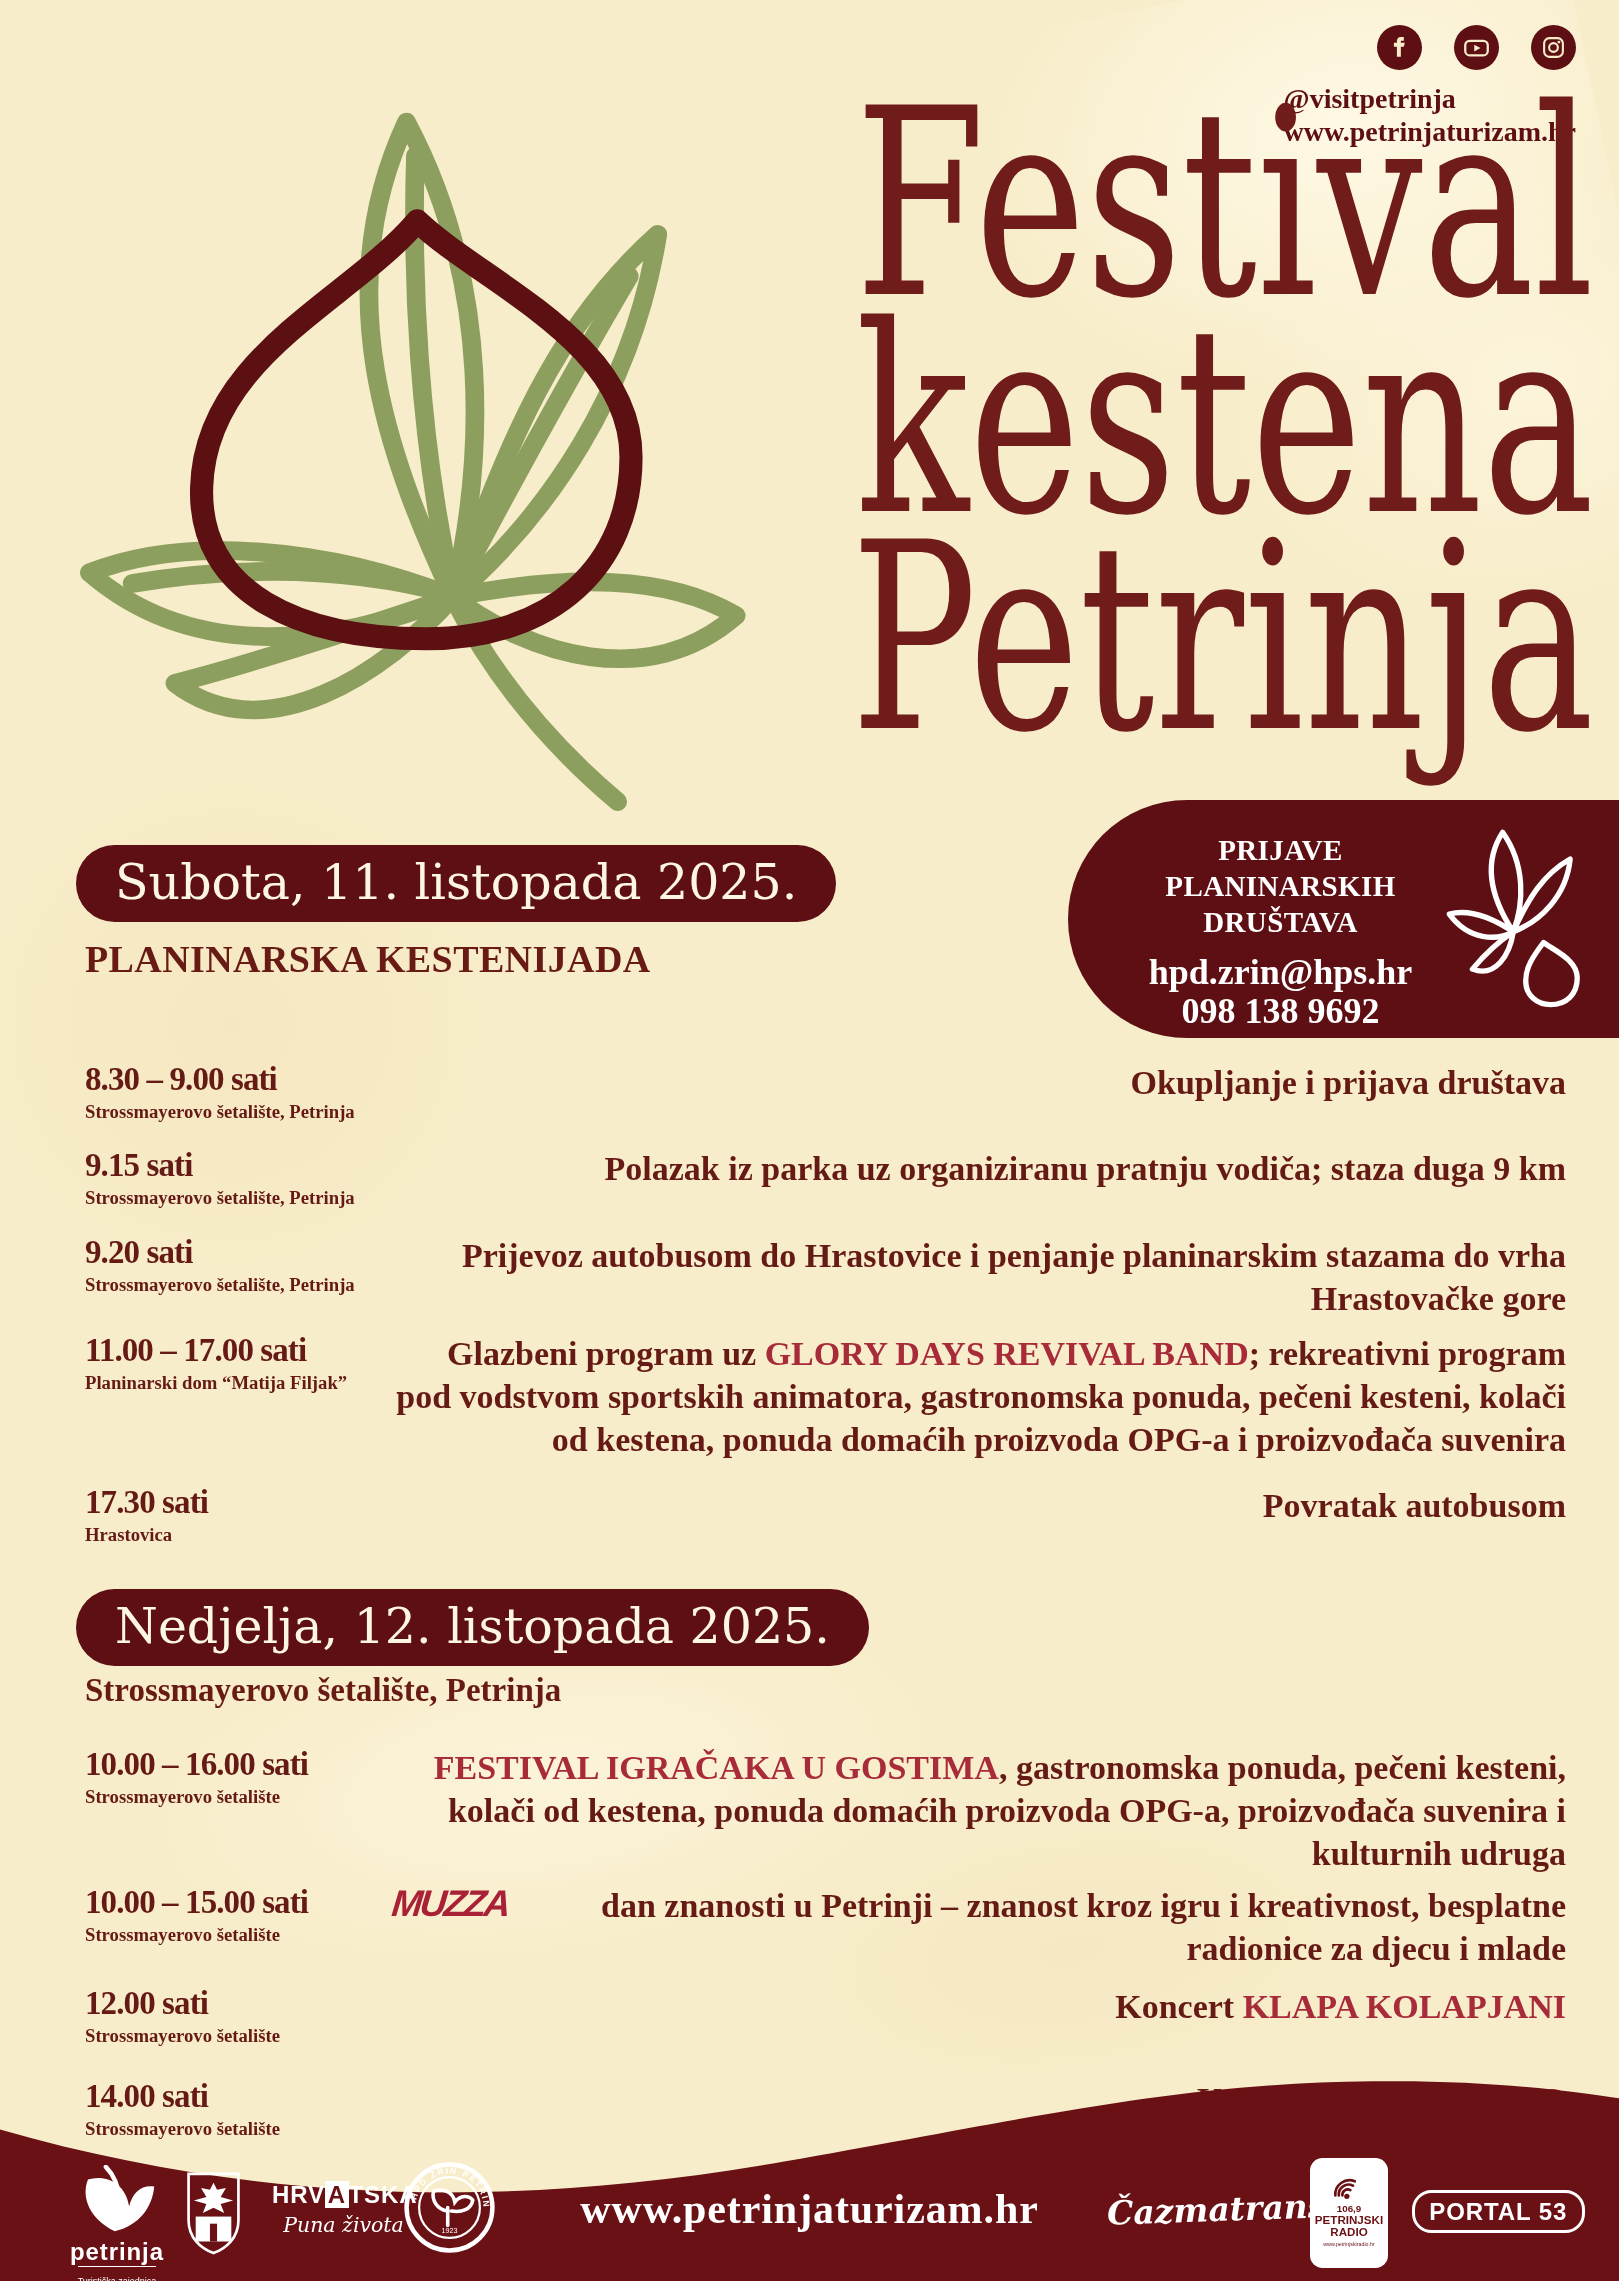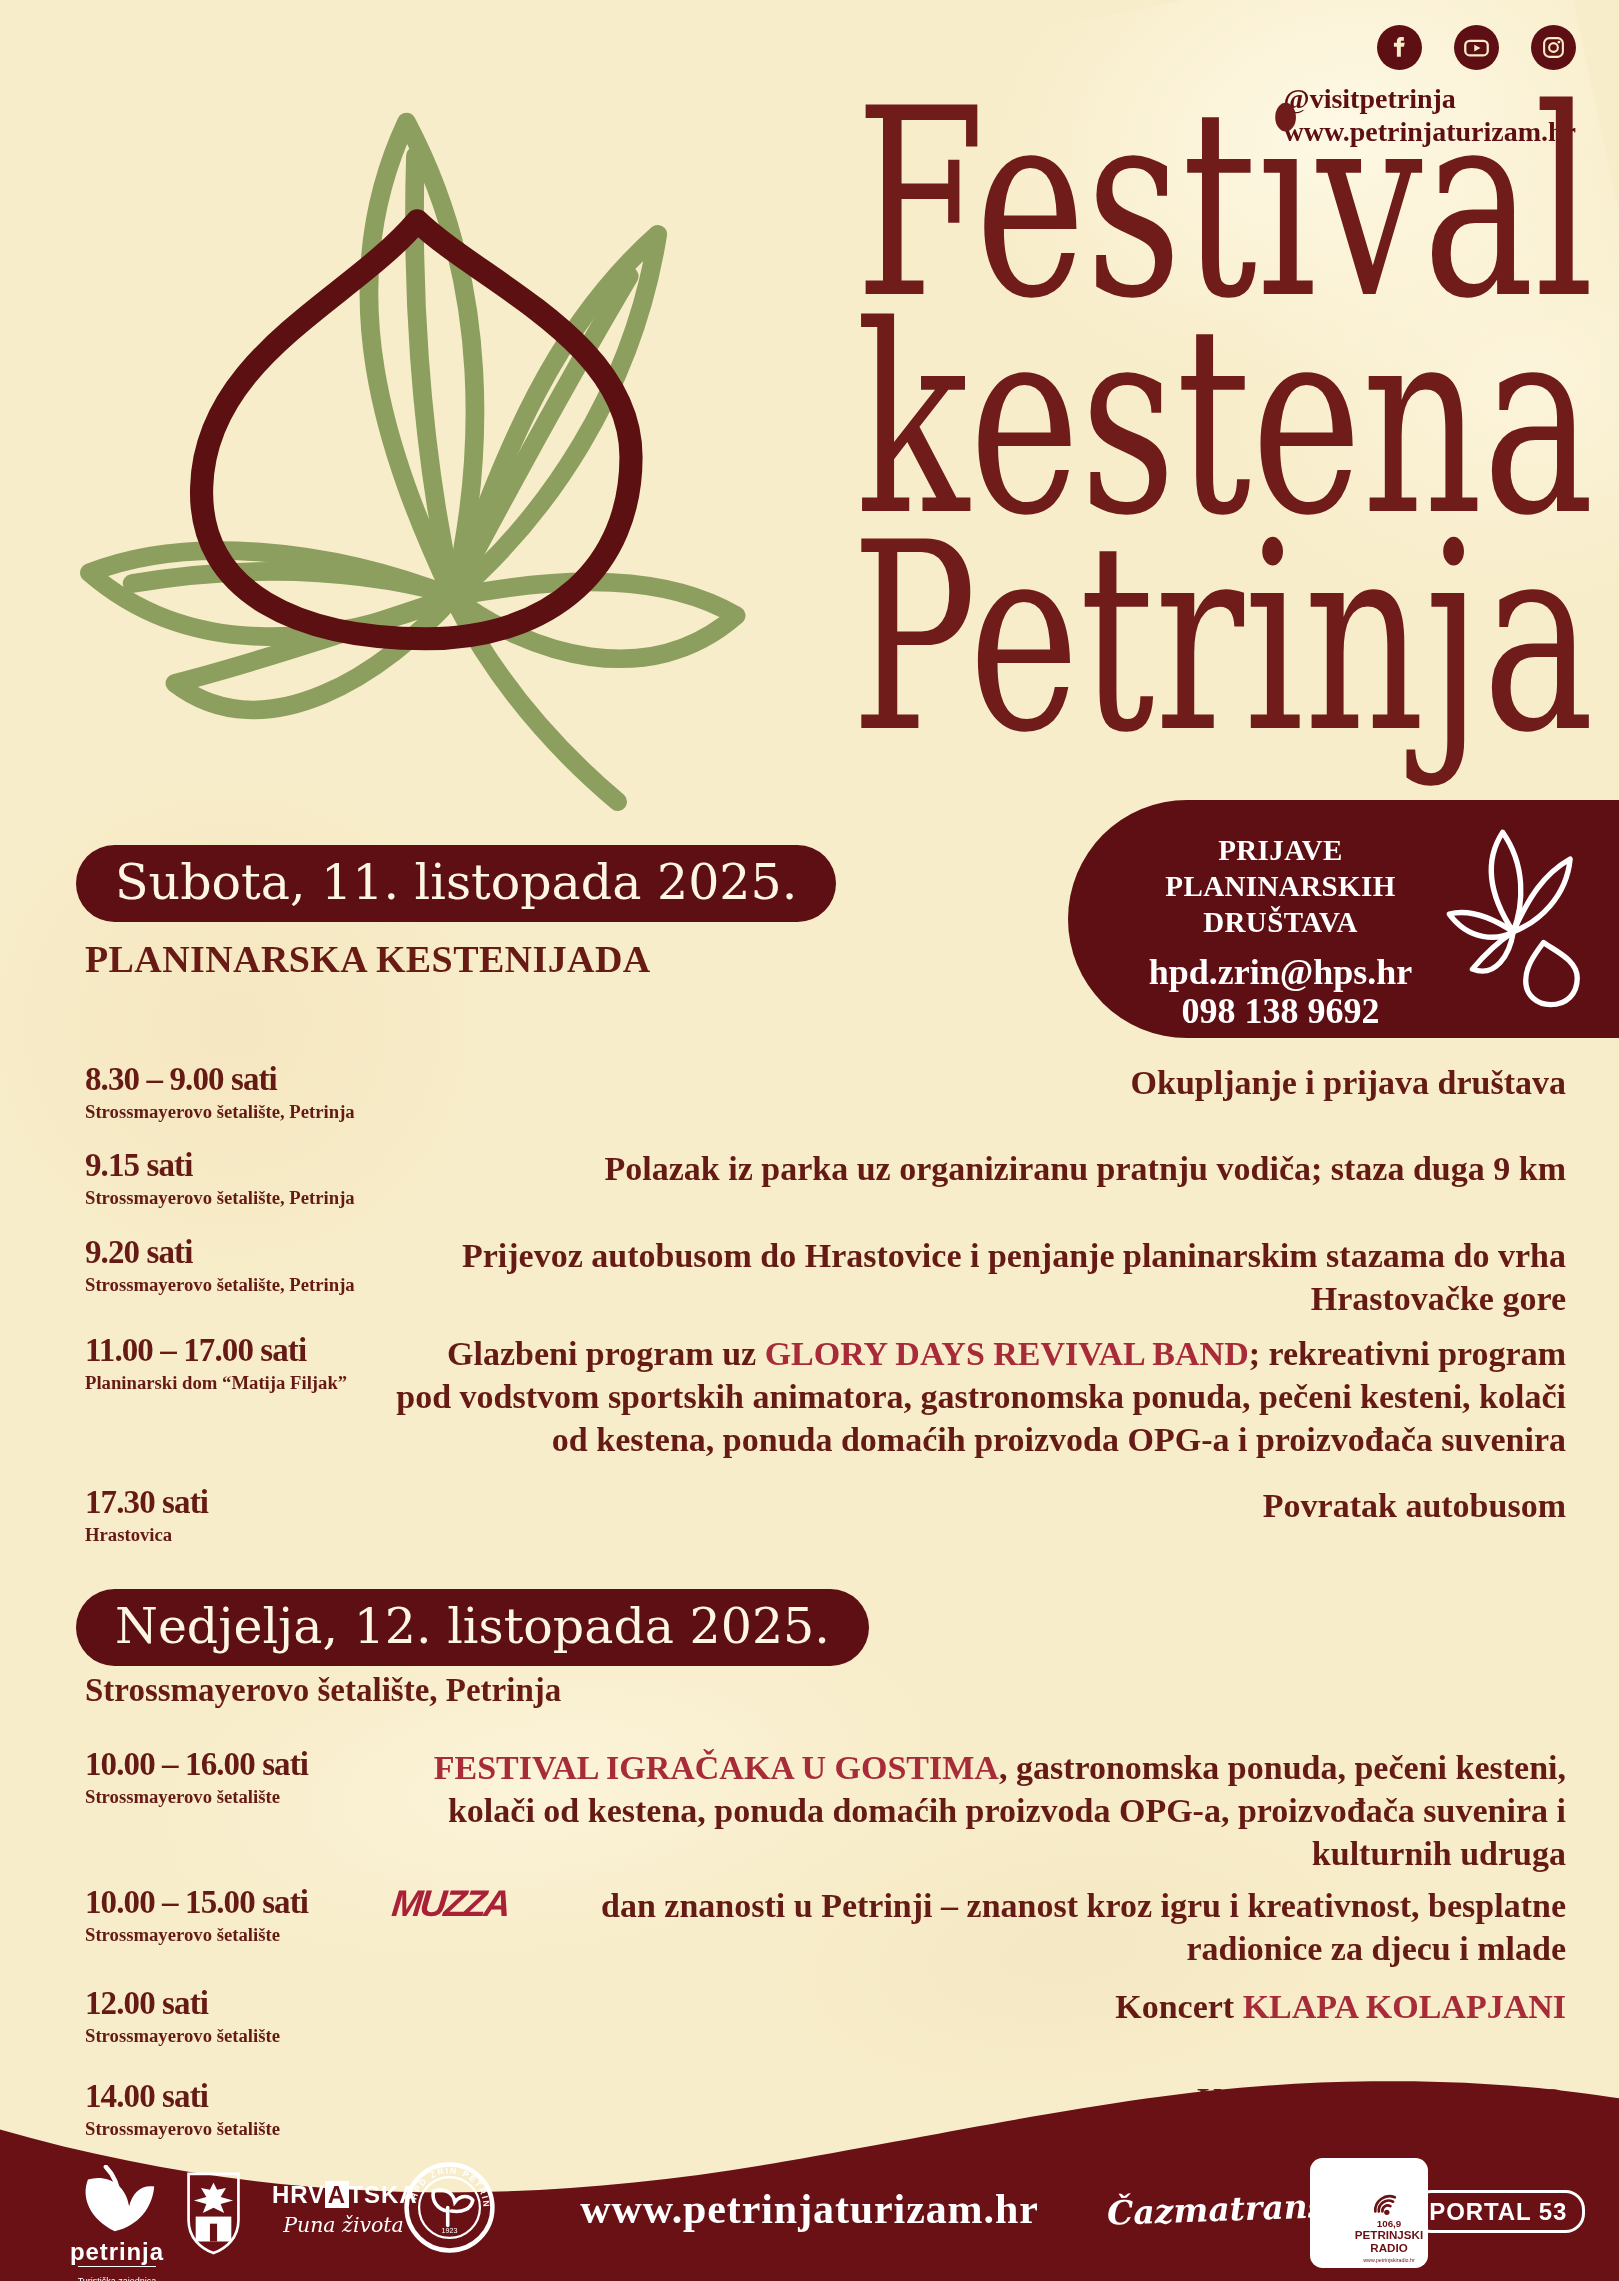--- a/index.html
+++ b/index.html
@@ -88,21 +88,21 @@
   .f-petrinja .sb{font-family:"Liberation Sans", sans-serif; font-size:9px; border-top:1.8px solid #fff; display:inline-block; padding-top:9px; margin-top:1.8px;}
   .f-grb{left:185px; top:94px;}
   .f-hrv{left:272px; top:105px; width:143px;}
   .f-hrv .l1{font-family:"Liberation Sans", sans-serif; font-weight:bold; font-size:24px; letter-spacing:0.9px;}
   .f-hrv .l1 .sq{background:#fff; color:#6a1115; padding:0 2.7px;}
   .f-hrv .l2{font-family:"DejaVu Serif", serif; font-style:italic; font-size:20.5px; margin-top:3.6px;}
   .f-hpd{left:403px; top:85px;}
   .f-site{left:0; width:1619px; top:109px; text-align:center; font-weight:bold; font-size:42px; letter-spacing:0.9px;}
   .f-caz{left:1107px; top:114px; font-family:"DejaVu Serif", serif; font-style:italic; font-weight:bold; font-size:33px; transform:rotate(-2deg);}
   .f-radio{left:1310px; top:82px; width:78px; height:105px; background:#fff; border-radius:12.5px; color:#6a1115;
-    font-family:"Liberation Sans", sans-serif; font-weight:bold; display:flex; flex-direction:column; align-items:center; justify-content:flex-end; padding-bottom:5.3px;padding-left:40px;}
+    font-family:"Liberation Sans", sans-serif; font-weight:bold; display:flex; flex-direction:column; align-items:center; justify-content:center; padding-bottom:5.3px;}
   .f-radio .fr{font-size:9.8px; margin-top:1.8px;}
   .f-radio .rl{font-size:11.6px; line-height:12.5px;}
   .f-radio .ru{font-size:5.3px; font-weight:normal; margin-top:2.7px;}
   .f-portal{left:1412px; top:114px; border:3.6px solid #fff; border-radius:19.6px; padding:4.5px 14.3px;
     font-family:"Liberation Sans", sans-serif; font-weight:bold; font-size:24px; letter-spacing:0.9px; white-space:nowrap;}
 </style>
 </head>
 <body>
 
 <div class="poster">

